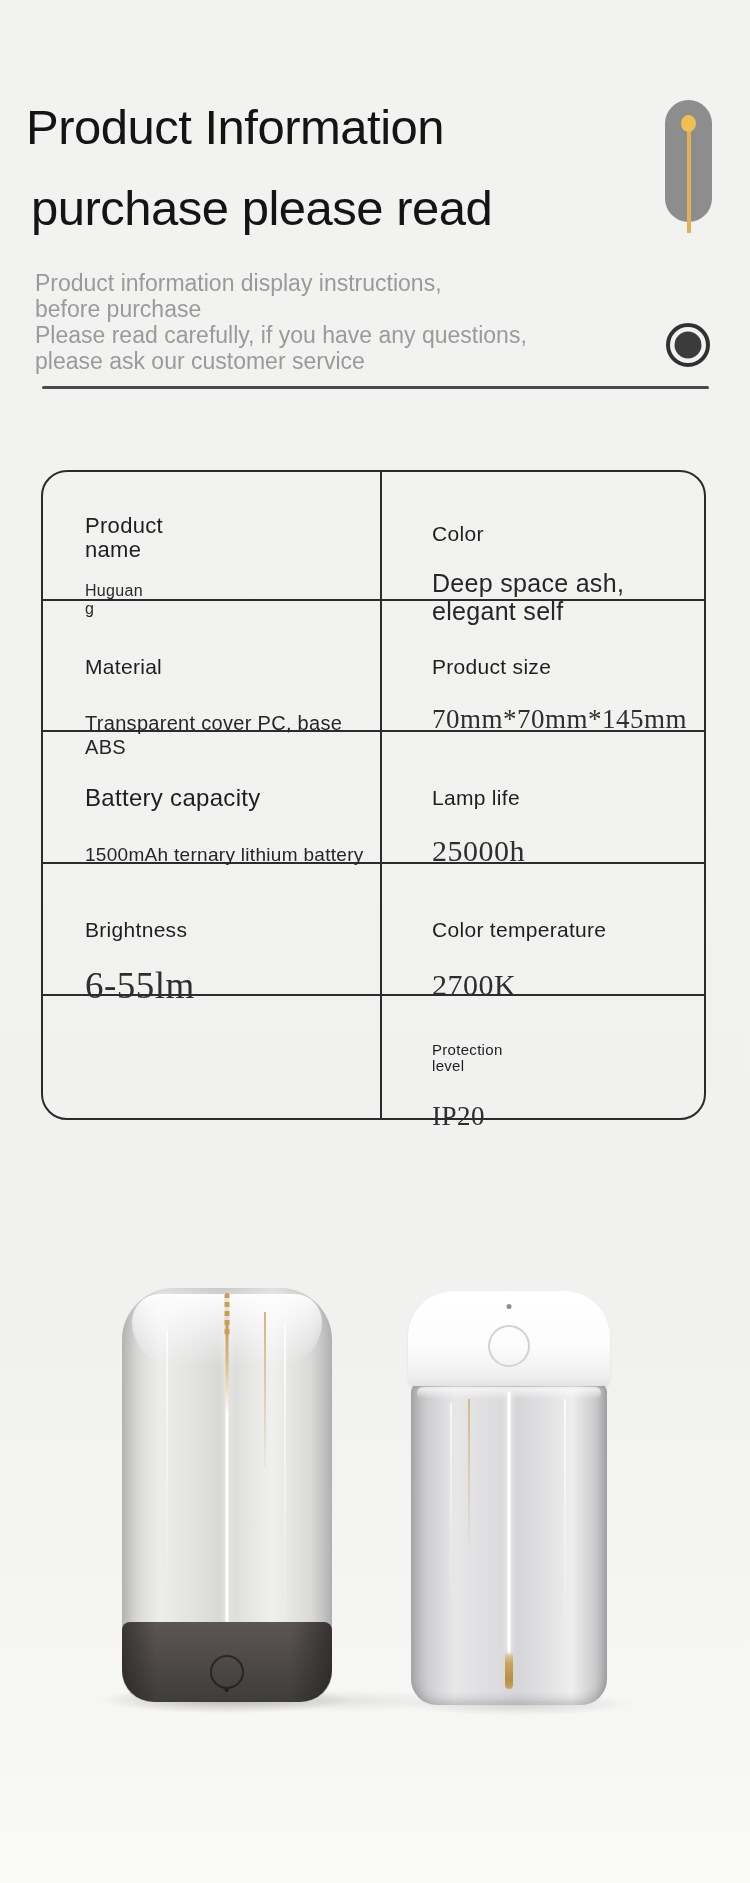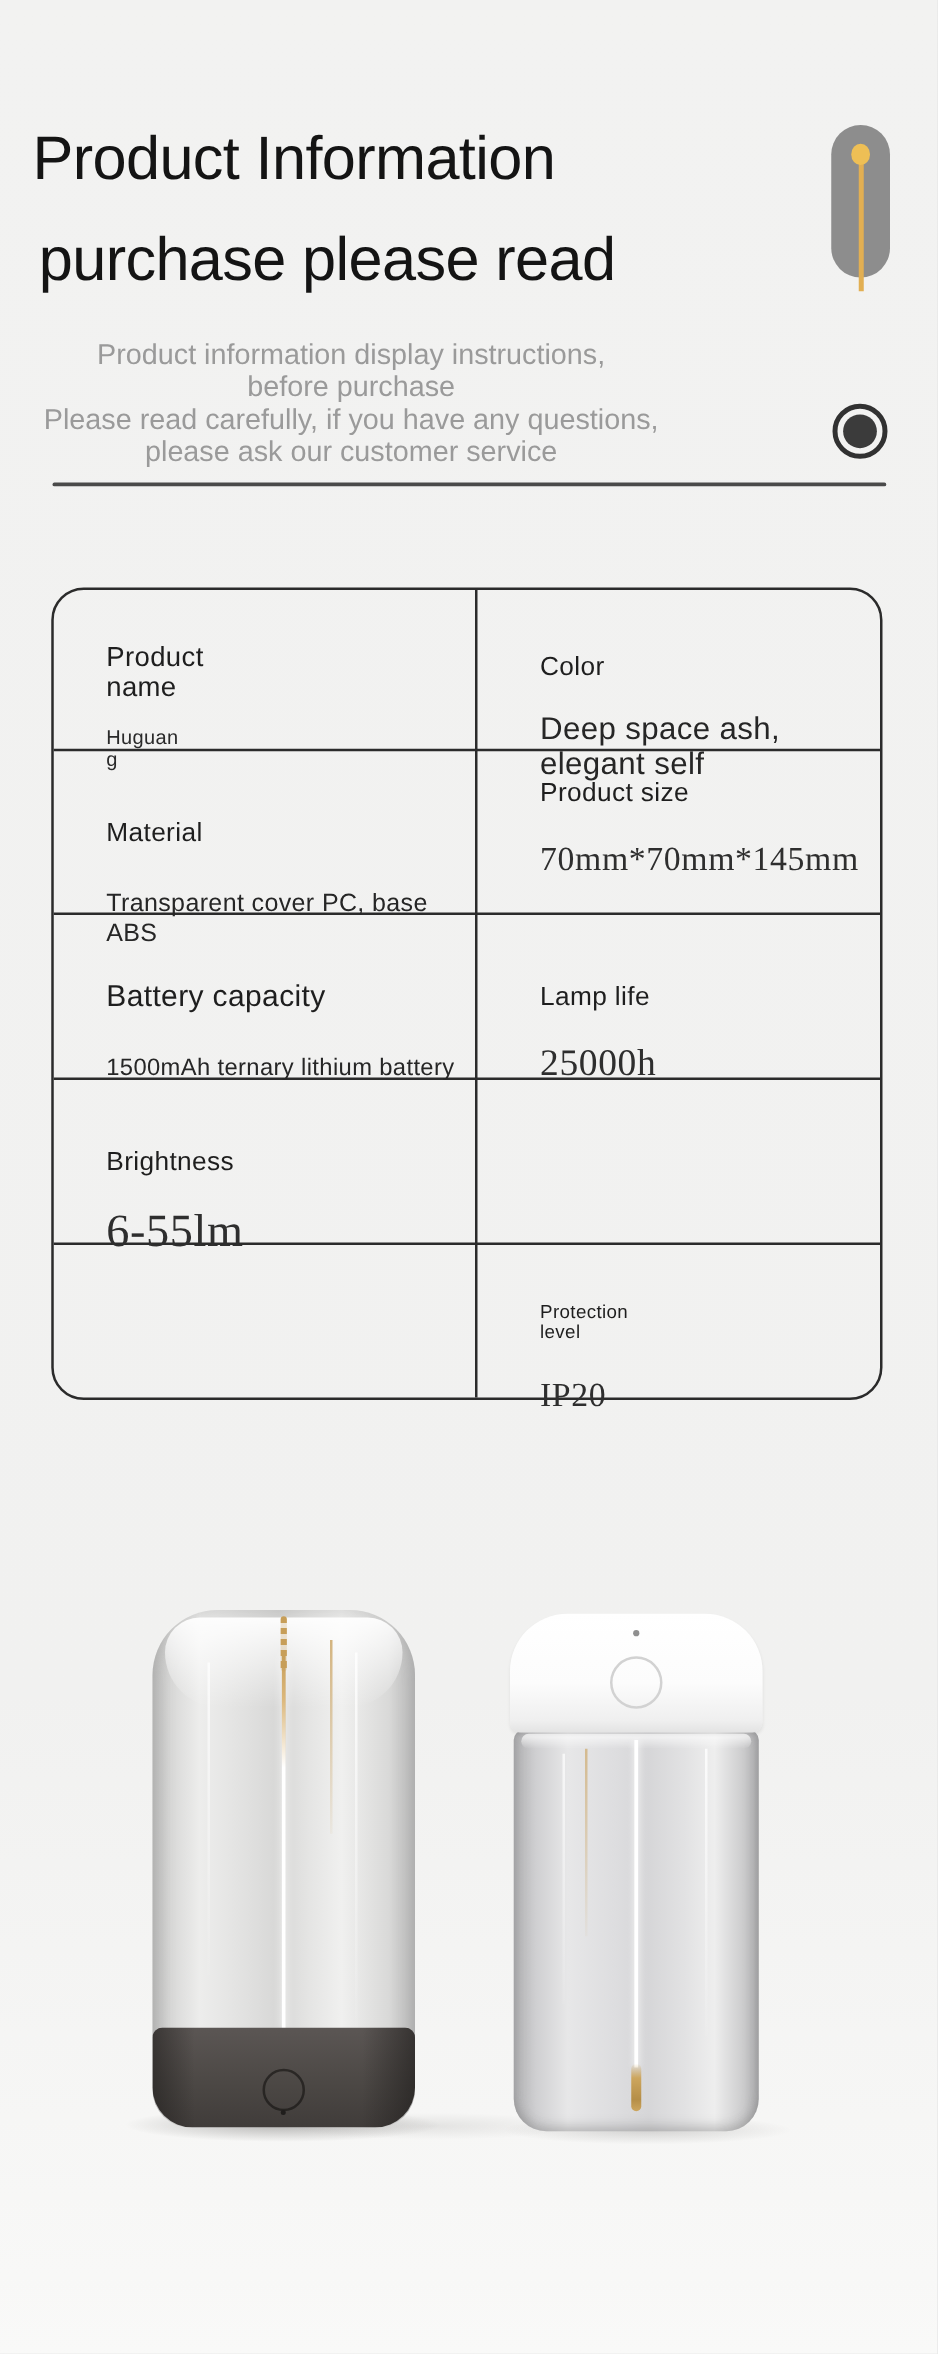--- a/index.html
+++ b/index.html
@@ -3,21 +3,21 @@
 <meta charset="utf-8">
 <style>
   html,body{margin:0;padding:0;background:#e8e8e8;}
   .page{position:relative;width:750px;height:1883px;margin:0 auto;overflow:hidden;
         background:linear-gradient(180deg,#f2f2f1 0%,#f1f1f0 72%,#f6f6f5 90%,#f9f9f8 100%);
         font-family:"Liberation Sans",sans-serif;color:#161616;}
 
   
   .title{position:absolute;left:26px;top:99px;font-size:49px;font-weight:500;letter-spacing:-0.5px;color:#141414;}
   .subtitle{position:absolute;left:31px;top:180px;font-size:49px;font-weight:500;letter-spacing:-0.5px;color:#141414;}
-  .notice{position:absolute;left:35px;top:270px;font-size:23px;line-height:26px;color:#9a9a9a;white-space:pre-line;text-align:center;}
+  .notice{position:absolute;left:35px;top:270px;font-size:23px;line-height:26px;color:#9a9a9a;white-space:pre-line;}
   .rule{position:absolute;left:42px;top:386px;width:667px;height:3px;background:#4a4a4a;border-radius:2px;}
 
   
   .match{position:absolute;left:665px;top:100px;width:47px;height:122px;border-radius:24px;background:#8d8d8d;}
   .match .stick{position:absolute;left:22px;top:24px;width:4px;height:109px;background:#e2af52;}
   .match .head{position:absolute;left:16px;top:15px;width:15px;height:17px;border-radius:50%;background:#eebf55;}
 
   
   .record{position:absolute;left:666px;top:323px;width:36px;height:36px;border:4px solid #313131;border-radius:50%;}
   .record .dot{position:absolute;left:50%;top:50%;transform:translate(-50%,-50%);width:27px;height:27px;border-radius:50%;background:#3b3b3b;}
@@ -146,41 +146,45 @@
         <div class="val val-16">Huguan
 g</div>
       </div>
     </div>
 
     <div class="row" style="top:129px;height:129px">
       <div class="cell l" style="padding-top:32px">
         <div class="lab lab-28">Material</div>
         <div class="val val-20">Transparent cover PC, base ABS</div>
       </div>
-      <div class="cell r" style="">
+      <div class="cell r" style="padding-top:32px">
         <div class="lab lab-28">Product size</div>
         <div class="val serif val-s27">70mm*70mm*145mm</div>
       </div>
     </div>
 
     <div class="row" style="top:260px;height:168px">
       <div class="cell l" style="padding-top:34px">
         <div class="lab lab-24">Battery capacity</div>
         <div class="val val-19">1500mAh ternary lithium battery</div>
       </div>
       <div class="cell r" style="padding-top:32px">
         <div class="lab lab-28">Lamp life</div>
         <div class="val serif val-s30">25000h</div>
       </div>
     </div>
 
     <div class="row" style="top:392px;height:130px">
       <div class="cell l" style="padding-top:32px">
         <div class="lab lab-28">Brightness</div>
         <div class="val serif val-s28">6-55lm</div>
+      </div>
+      <div class="cell r" style="padding-top:36px">
+        <div class="lab lab-21">Color temperature</div>
+        <div class="val serif val-s30" style="margin-top:8px">2700K</div>
       </div>
     </div>
 
     <div class="row" style="top:524px;height:122px">
       <div class="cell r" style="padding-top:28px">
         <div class="lab lab-15">Protection
 level</div>
         <div class="val serif val-s27" style="margin-top:8px">IP20</div>
       </div>
     </div>

